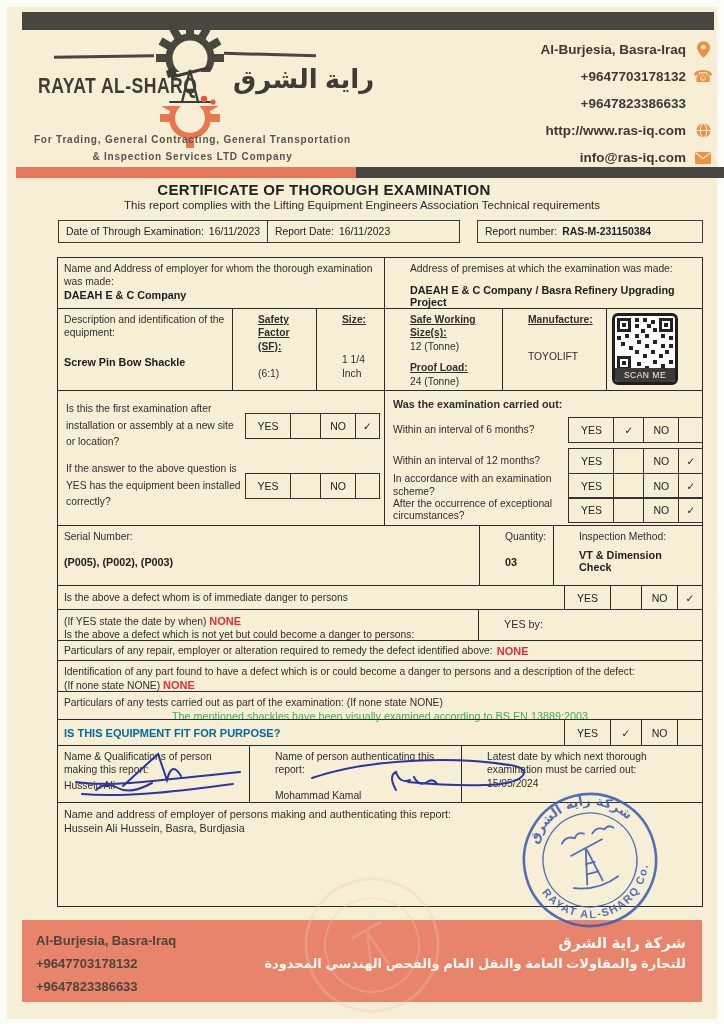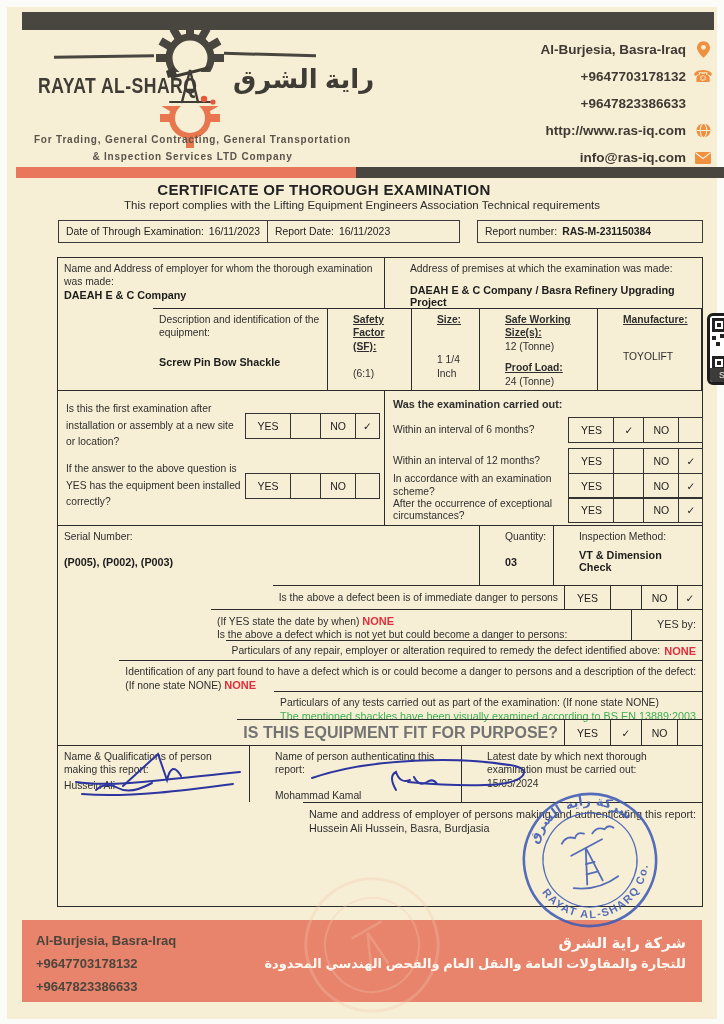--- a/index.html
+++ b/index.html
@@ -14,21 +14,21 @@
   .tagline{left:20px;top:132px;width:345px;text-align:center;font-size:10px;font-weight:bold;color:#5a544c;letter-spacing:.8px;line-height:1.65;}
   .contact{right:12px;top:40px;text-align:right;}
   .c-row{display:flex;justify-content:flex-end;align-items:center;gap:8px;margin-bottom:8px;height:19px;font-size:13.5px;font-weight:bold;color:#3e3933;}
   .c-ico{width:18px;display:flex;justify-content:center;}
   .divider{left:16px;top:167px;right:0;height:11px;display:flex;}
   .divider .seg1{width:340px;background:#e8775c;}
   .divider .seg2{flex:1;background:#49453f;}
   .title{left:0;top:181px;width:648px;text-align:center;font-size:15px;font-weight:bold;color:#222;letter-spacing:.3px;}
   .subtitle{left:0;top:199px;width:724px;text-align:center;font-size:11.5px;color:#2b2b2b;}
   .meta-cell{top:220px;height:23px;border:1.4px solid #3a3a3a;display:flex;align-items:center;padding:0 7px;font-size:10.4px;color:#222;gap:5px;box-sizing:border-box;white-space:nowrap;}
-  .tbl{left:57px;top:257px;width:646px;height:650px;border:1.5px solid #2c2c2c;display:flex;flex-direction:column;box-sizing:border-box;background:transparent;align-items:flex-end;}
+  .tbl{left:57px;top:257px;width:646px;height:650px;border:1.5px solid #2c2c2c;display:flex;flex-direction:column;box-sizing:border-box;background:transparent;}
   .row{display:flex;border-top:1.4px solid #2c2c2c;box-sizing:border-box;position:relative;}
   .row:first-child{border-top:none;}
   .cell{box-sizing:border-box;padding:4px 6px;position:relative;}
   .cell+.cell{border-left:1.4px solid #2c2c2c;padding-left:25px;}
   .lbl{font-size:10.3px;color:#2e2e2e;line-height:1.3;}
   .val{font-size:10.8px;color:#1c1c1c;font-weight:bold;}
   .ul{text-decoration:underline;font-weight:bold;}
   .cbg{display:flex;border:1.3px solid #333;height:26px;box-sizing:border-box;}
   .cbg>div{display:flex;align-items:center;justify-content:center;box-sizing:border-box;font-size:10.5px;color:#222;}
   .cbg>div+div{border-left:1.3px solid #333;}
@@ -305,21 +305,21 @@
       <div class="val" style="margin-top:13px;">03</div>
     </div>
     <div class="cell" style="flex:1;">
       <div class="lbl">Inspection Method:</div>
       <div class="val" style="margin-top:6px;">VT &amp; Dimension Check</div>
     </div>
   </div>
 
   <div class="row" style="height:24px;">
     <div class="cell" style="flex:1;display:flex;align-items:center;">
-      <span class="lbl">Is the above a defect been is of immediate danger to persons</span>
+      <span class="lbl">Is the above a defect whom is of immediate danger to persons</span>
     </div>
     <div class="flatcells">
       <div class="f-yes">YES</div>
       <div class="f-t1 tick"></div>
       <div class="f-no">NO</div>
       <div class="f-t2 tick">✓</div>
     </div>
   </div>
 
   <div class="row" style="height:31px;">
@@ -354,21 +354,21 @@
 
   <div class="row" style="height:28px;">
     <div class="cell" style="flex:1;">
       <div class="lbl">Particulars of any tests carried out as part of the examination: (If none state NONE)</div>
       <div class="green" style="font-size:10.8px;text-align:center;margin-top:1px;">The mentioned shackles have been visually examined according to BS EN 13889:2003</div>
     </div>
   </div>
 
   <div class="row" style="height:26px;">
     <div class="cell" style="flex:1;display:flex;align-items:center;">
-      <span class="b" style="font-size:16px;color:#737373;">IS THIS EQUIPMENT FIT FOR PURPOSE?</span>
+      <span class="b" style="font-size:11px;color:#0369a1;">IS THIS EQUIPMENT FIT FOR PURPOSE?</span>
     </div>
     <div class="flatcells">
       <div class="f-yes">YES</div>
       <div class="f-t1 tick">✓</div>
       <div class="f-no">NO</div>
       <div class="f-t2 tick"></div>
     </div>
   </div>
 
   <div class="row" style="height:57px;">

